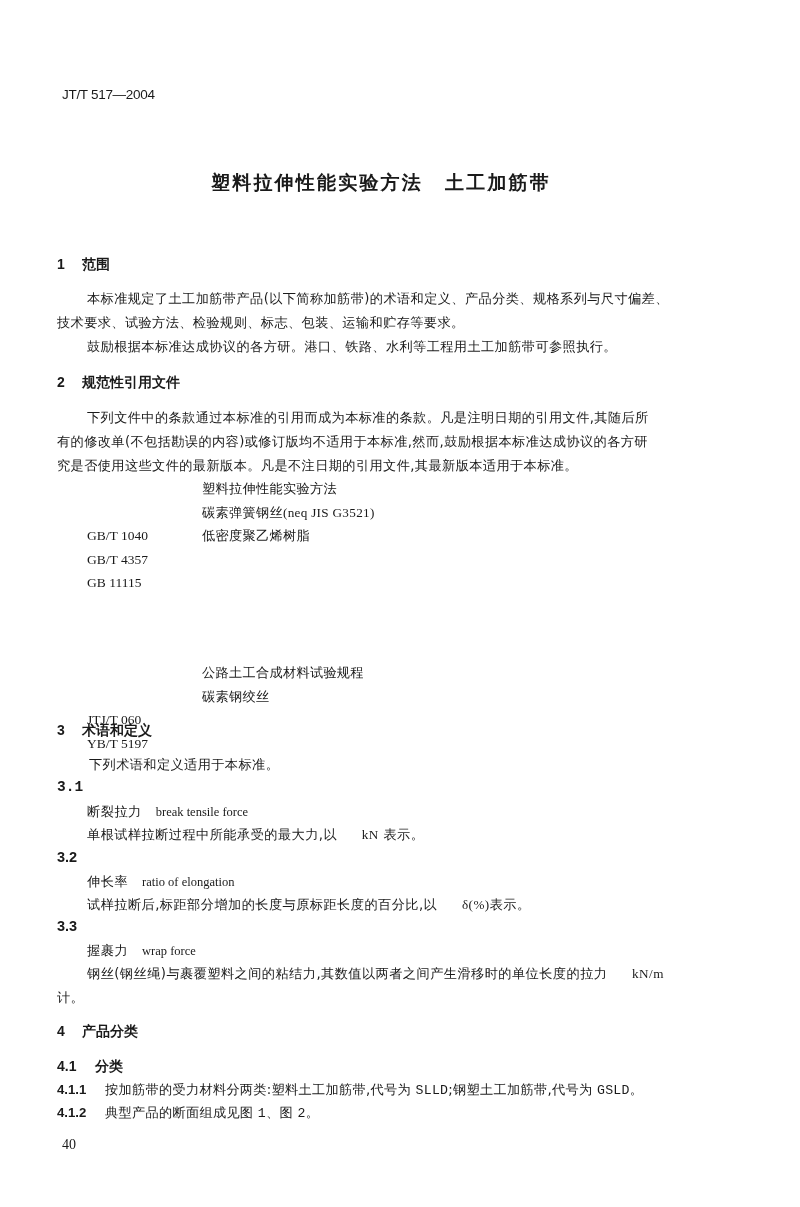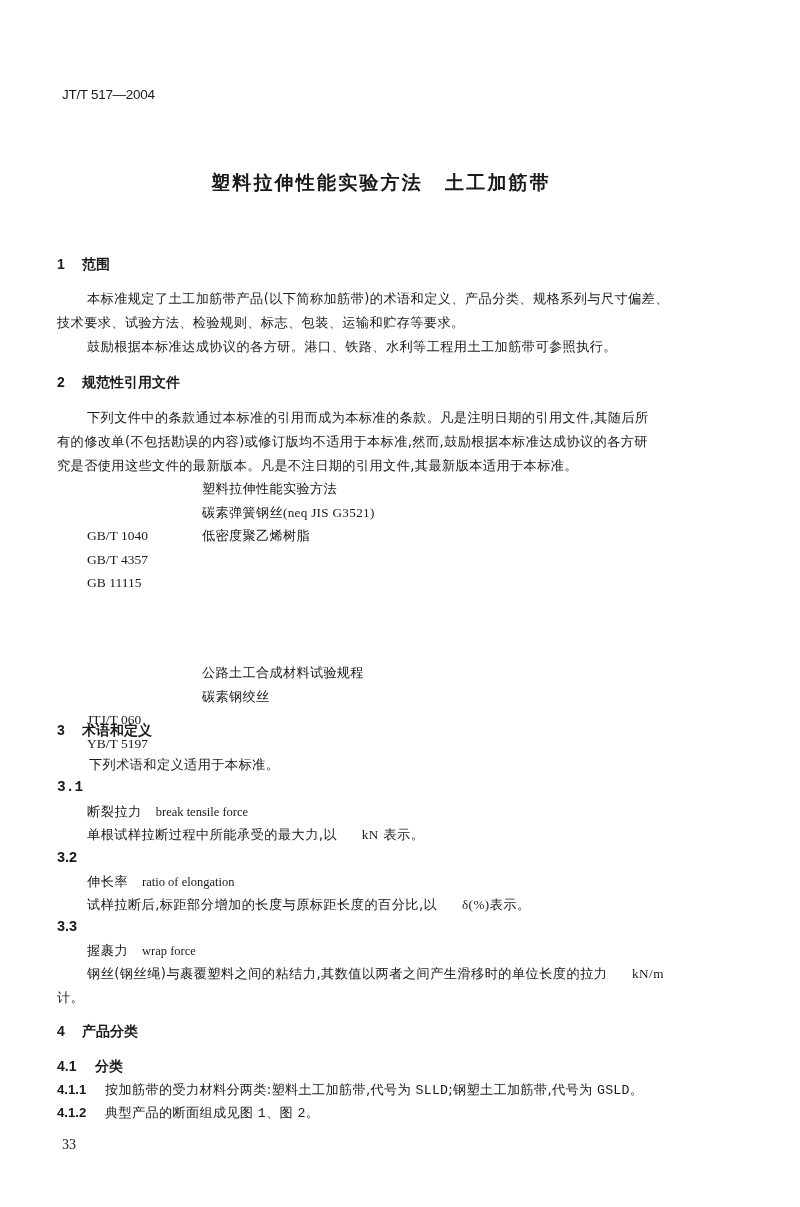--- a/index.html
+++ b/index.html
@@ -106,13 +106,13 @@
   <span class="num">4.1</span><span>分类</span>
 </div>
 
 <div class="abs clause" style="top:1081px;">
   <span class="cnum">4.1.1</span><span>按加筋带的受力材料分两类:塑料土工加筋带,代号为 </span><span class="en">SLLD</span><span>;钢塑土工加筋带,代号为 </span><span class="en">GSLD</span><span>。</span>
 </div>
 <div class="abs clause" style="top:1104px;">
   <span class="cnum">4.1.2</span><span>典型产品的断面组成见图 </span><span class="en">1</span><span>、图 </span><span class="en">2</span><span>。</span>
 </div>
 
-<div class="abs page-num">33</div>
+<div class="abs page-num">40</div>
 
 </body></html>

